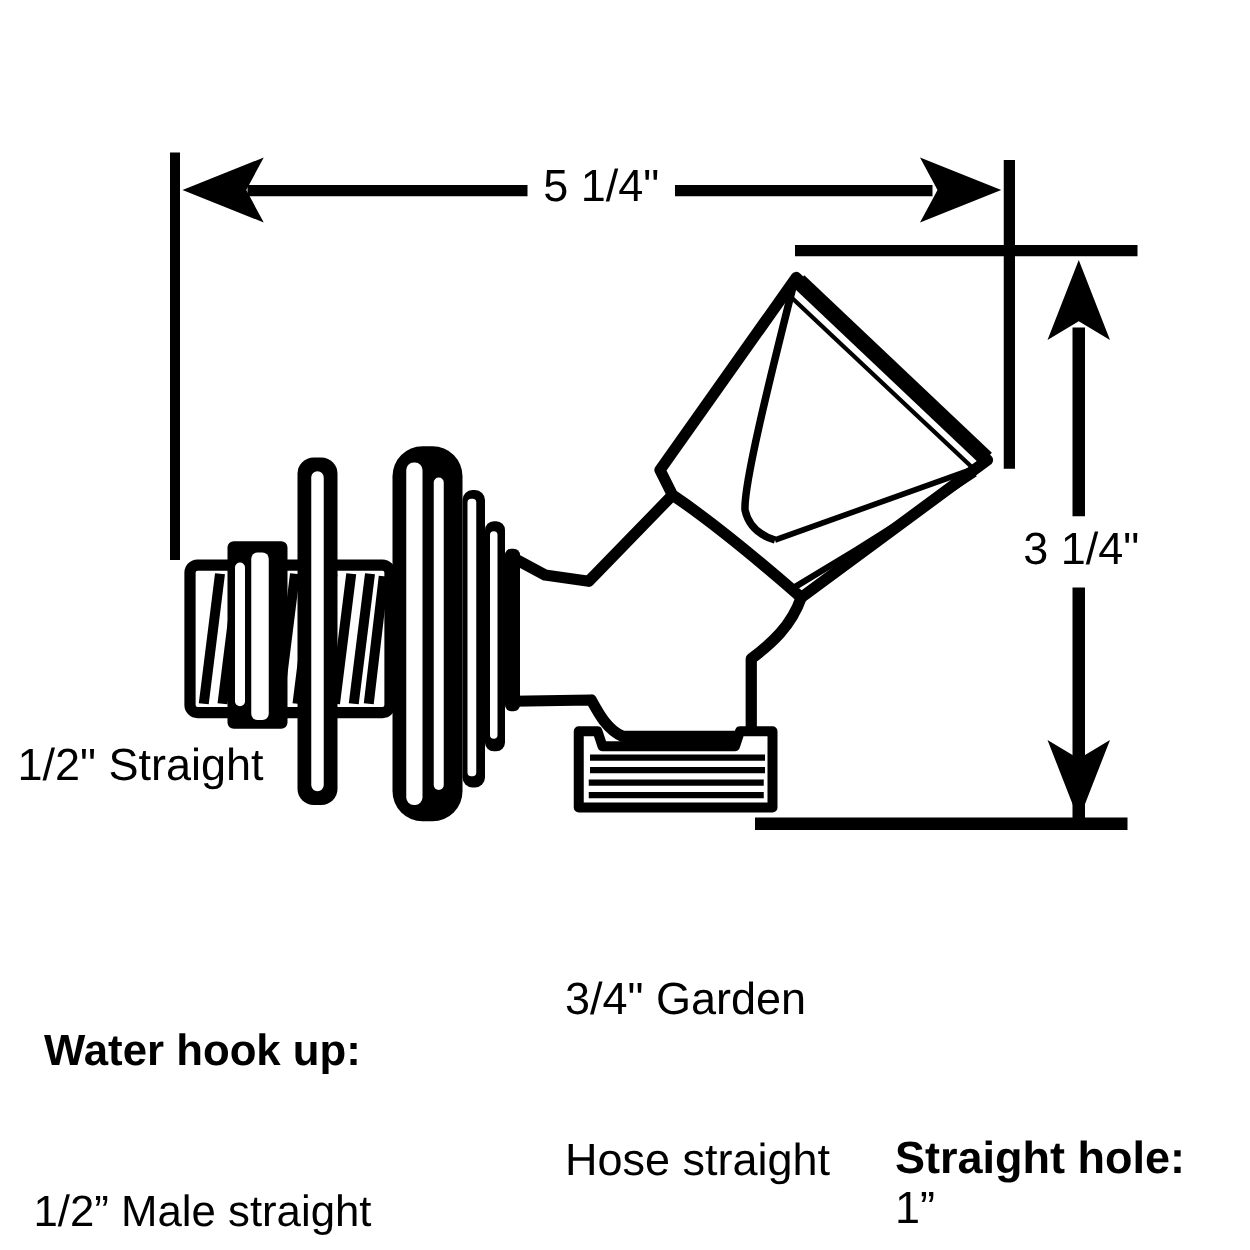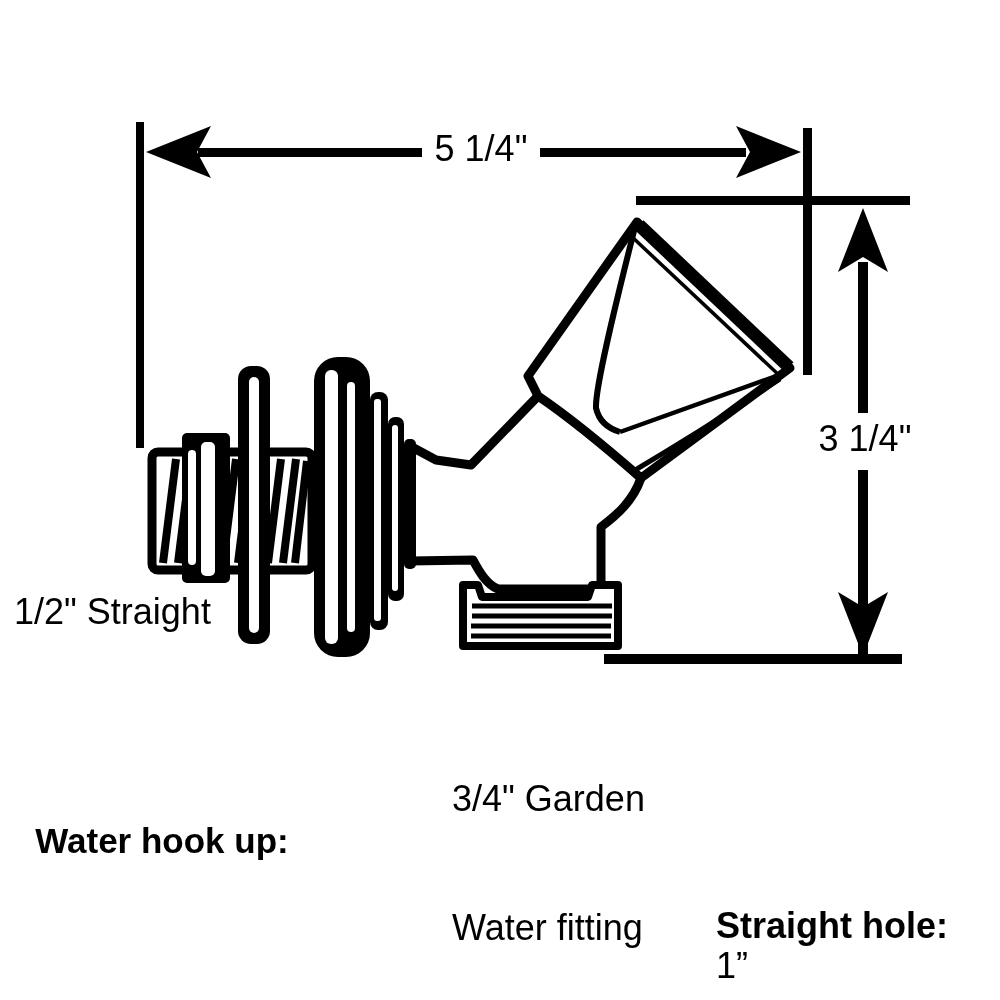--- a/index.html
+++ b/index.html
@@ -81,25 +81,26 @@
   </svg>
 
   <div class="lbl dim-label" style="left:422px;top:129px;width:118px;">5 1/4"</div>
 
   <div class="lbl dim-label" style="left:810px;top:419px;width:110px;">3 1/4"</div>
 
   <div class="lbl inlet-label">1/2" Straight</div>
 
   <div class="lbl outlet-label">
     <div>3/4" Garden</div>
-    <div>Water fitting</div>
+    <div>Hose straight</div>
   </div>
 
   <div class="lbl note-block">
     <div class="note-title">Water hook up:</div>
+    <div>1/2” Male straight</div>
     
     
   </div>
 
   <div class="lbl mounting-label">
     <span class="b">Straight hole:</span>
     <span>1”</span>
   </div>
 
 </div>

